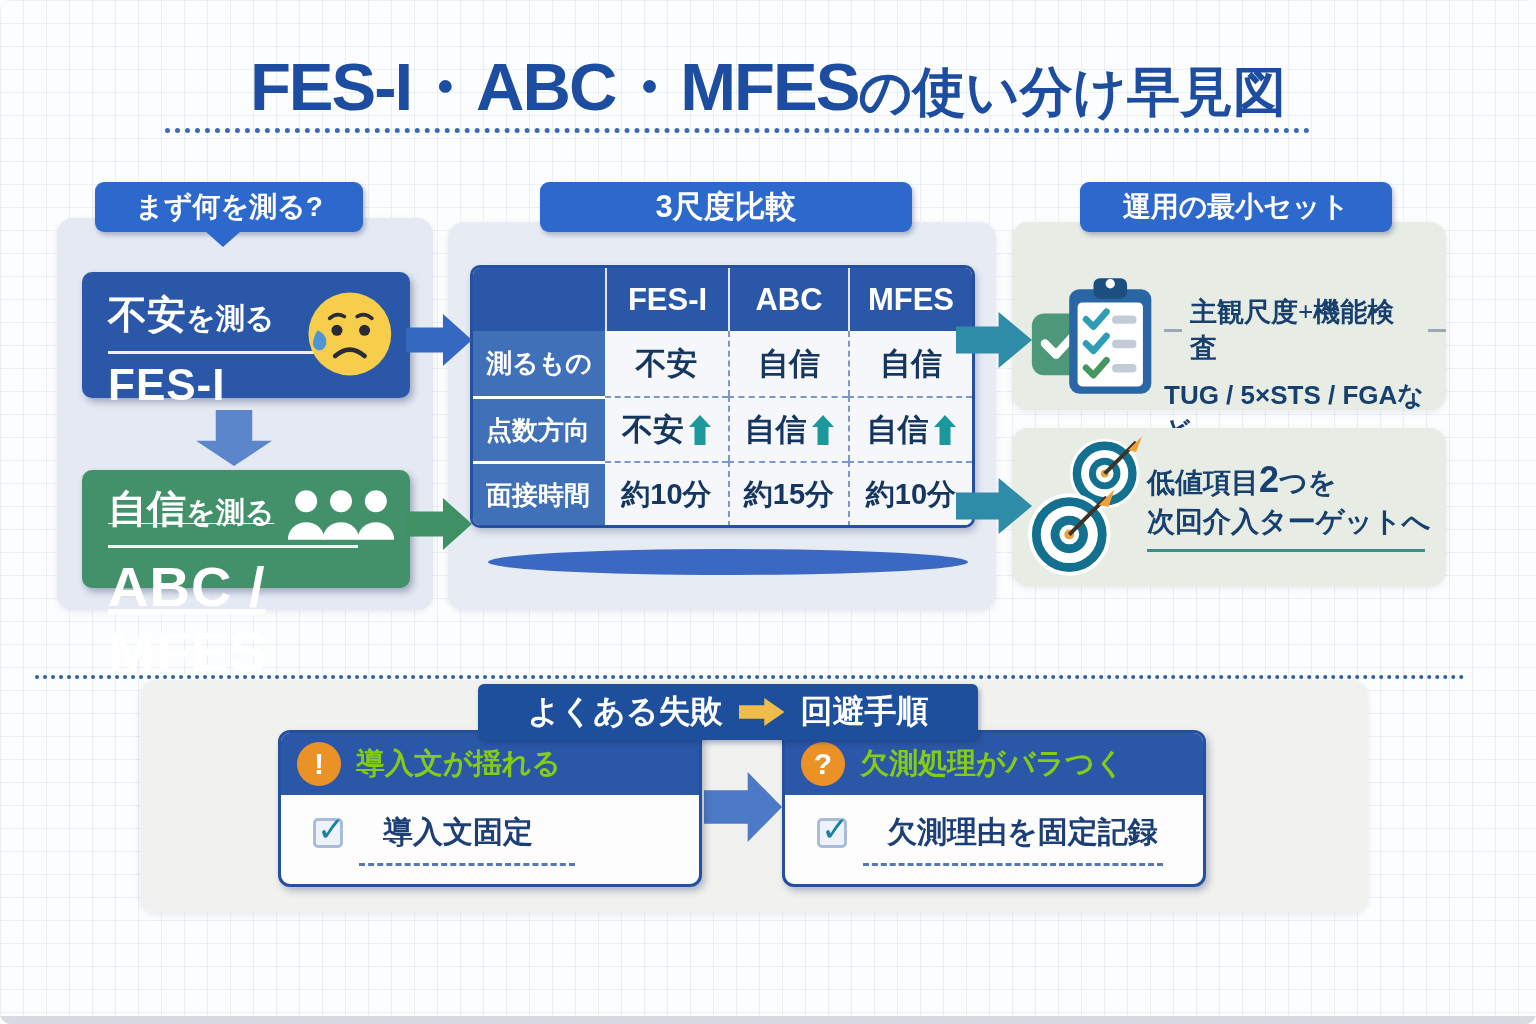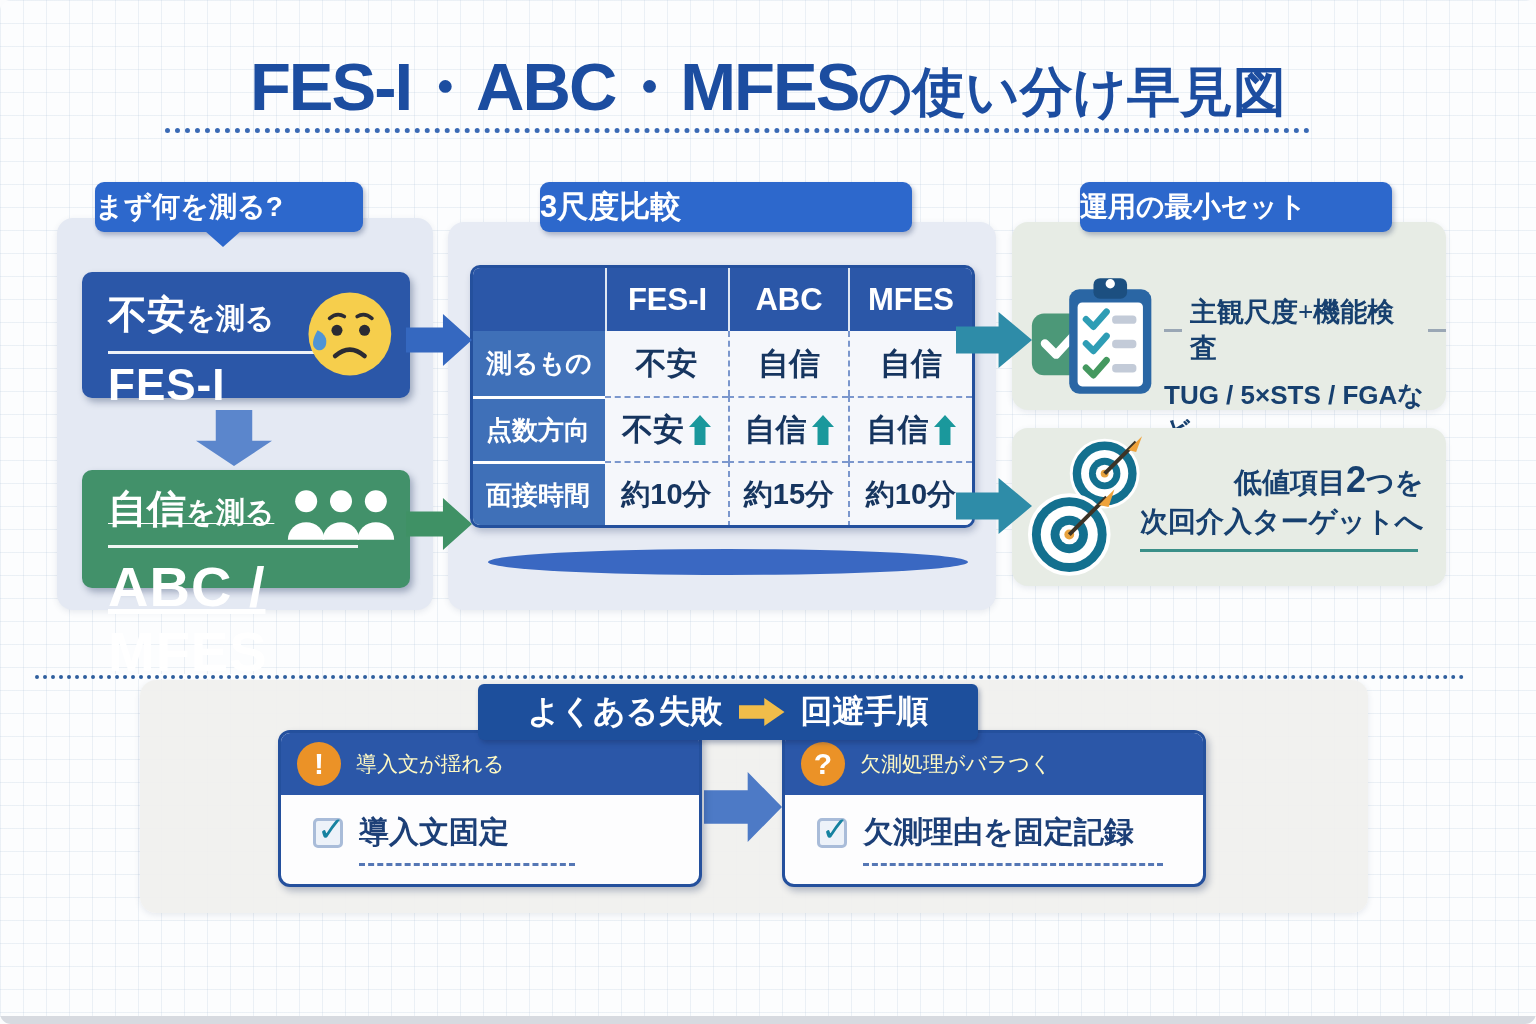--- a/index.html
+++ b/index.html
@@ -21,21 +21,21 @@
 
   
   .title { top:42px; left:0; width:100%; text-align:center; color:#1c4da0; font-weight:bold; white-space:nowrap; }
   .title .latin { font-size:67px; letter-spacing:-2px; }
   .title .jp { font-size:53px; }
   .title-rule { top:128px; left:165px; width:1145px; border-top:5px dotted #3a6ab5; }
 
   
   .badge {
     background:#2d68cc; color:#fff; font-weight:bold;
-    display:flex; align-items:center; 
+    display:flex; align-items:center; justify-content:center;
     border-radius:9px; box-shadow:2px 3px 5px rgba(20,40,90,0.3);
     z-index:6;
   }
   .badge-tail {
     position:absolute; left:110px; bottom:-15px; width:36px; height:16px;
     background:#2d68cc; clip-path:polygon(0 0,100% 0,50% 100%);
   }
 
   
   .panel { border-radius:16px; box-shadow:0 2px 6px rgba(40,60,100,0.10); z-index:1; }
@@ -101,31 +101,31 @@
   .pit-card {
     width:424px; height:157px; border:3px solid #24509d; border-radius:12px;
     overflow:hidden; background:#fdfdfe; z-index:5; box-shadow:3px 4px 7px rgba(25,45,90,0.3);
   }
   .pit-head { height:62px; background:#2b57a8; display:flex; align-items:center; gap:15px; padding-left:16px; }
   .pit-icon {
     width:44px; height:44px; border-radius:50%; background:#eb9227; color:#fff;
     font-size:30px; font-weight:bold; display:flex; align-items:center; justify-content:center;
     flex:0 0 44px;
   }
-  .pit-title { color:#fef9c3; font-size:21px; font-weight:normal; }
+  .pit-title { color:#84cc16; font-size:29px; font-weight:bold; }
   .pit-body { padding:17px 0 0 32px; }
   .fix-row { display:flex; align-items:center; gap:16px; }
   .checkbox {
     width:30px; height:30px; border:3px solid #a9bcd9; border-radius:5px; background:#edf2f9;
     position:relative; flex:0 0 30px;
   }
   .checkbox .mark {
     position:absolute; left:1px; top:-12px; color:#1682a0; font-size:34px; font-weight:bold;
   }
-  .fix-label { color:#1c3f77; font-size:30px; font-weight:bold; }
+  .fix-label { color:#1c3f77; font-size:30px; font-weight:bold;margin-left:24px; }
   .fix-dash { height:0; border-top:3px dashed #5577b5; margin:10px 0 0 46px; }
 
   .bottom-strip { left:0; top:1016px; width:1536px; height:8px; background:#d7dae0; z-index:7; }
 </style>
 </head>
 <body>
 
 <div id="stage">
 
   <div class="abs title">
@@ -269,21 +269,21 @@
       <g>
         <circle cx="44" cy="104" r="40" fill="#13708f" stroke="#fff" stroke-width="4"></circle>
         <circle cx="44" cy="104" r="29" fill="#fff"></circle>
         <circle cx="44" cy="104" r="19" fill="#13708f"></circle>
         <circle cx="44" cy="104" r="10" fill="#fff"></circle>
         <circle cx="44" cy="104" r="5" fill="#e8a23d"></circle>
         <line x1="44" y1="104" x2="82" y2="66" stroke="#3c3326" stroke-width="4"></line>
         <path d="M74 74 L90 58 L84 76 Z" fill="#efa23b"></path>
       </g>
     </svg>
-    <div class="abs rp-text" style="left:128px; top:28px;text-align:right;">
+    <div class="abs rp-text" style="left:135px; top:28px;">
       <div class="tgt-line">
         <span>低値項目</span><span class="tgt-num">2</span><span>つを</span>
       </div>
       <div class="tgt-line">次回介入ターゲットへ</div>
       <div class="tgt-rule"></div>
     </div>
   </div>
 
   <div class="abs dotted-sep"></div>
   <div class="abs panel gray" style="left:140px; top:680px; width:1228px; height:233px;"></div>

